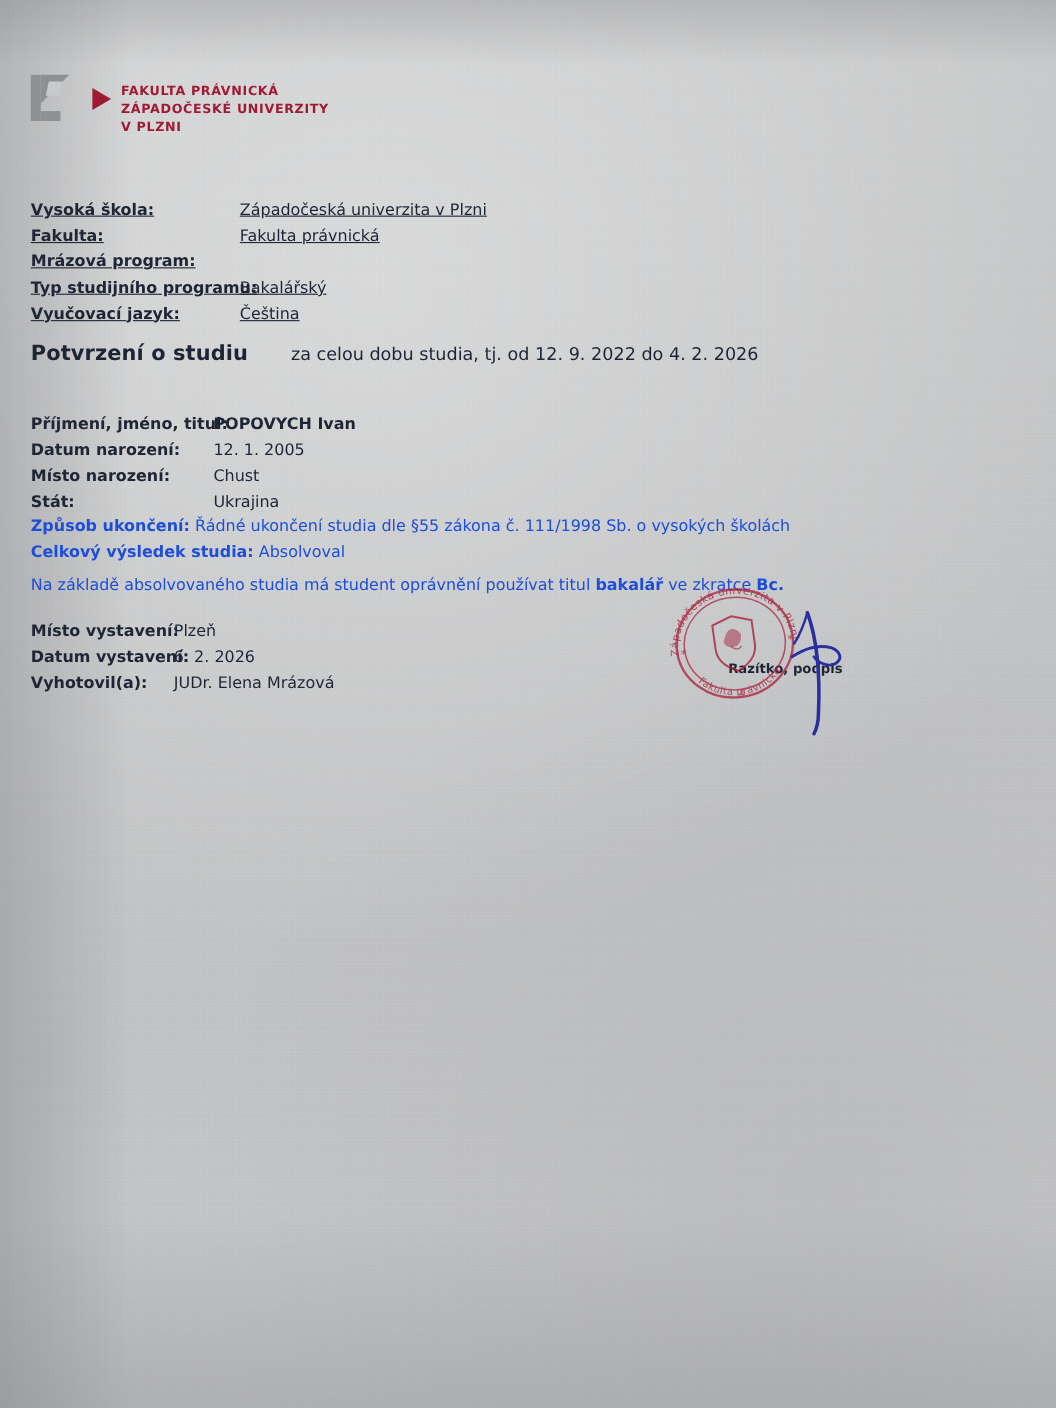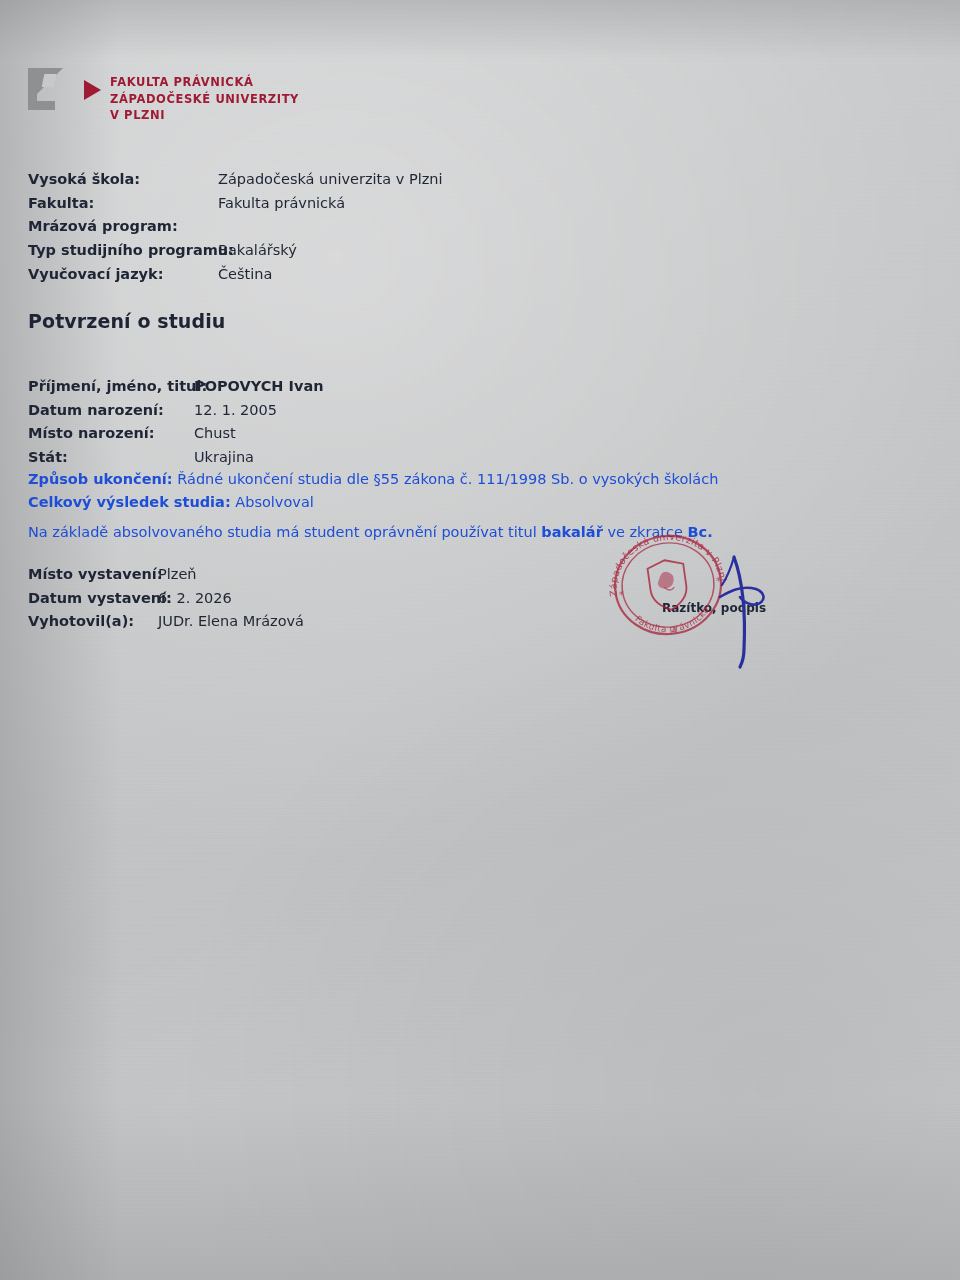--- a/index.html
+++ b/index.html
@@ -216,21 +216,21 @@
       <div class="foot"></div>
     </div>
     <div class="logo-tri"></div>
     <div class="logo-text">
       <div>Fakulta právnická</div>
       <div>Západočeské univerzity</div>
       <div>v Plzni</div>
     </div>
   </div>
 
-  <div class="section w-head" style="top:168px;">
+  <div class="section w-head" style="top:180px;text-decoration:underline;">
     <div class="row">
       <span class="lbl">Vysoká škola:</span>
       <span class="val">Západočeská univerzita v Plzni</span>
     </div>
     <div class="row">
       <span class="lbl">Fakulta:</span>
       <span class="val">Fakulta právnická</span>
     </div>
     <div class="row">
       <span class="lbl">Mrázová program:</span>
@@ -240,20 +240,21 @@
       <span class="val">Bakalářský</span>
     </div>
     <div class="row">
       <span class="lbl">Vyučovací jazyk:</span>
       <span class="val">Čeština</span>
     </div>
   </div>
 
   <div class="title-line">
     <span class="title-strong">Potvrzení o studiu</span>
+    <span class="title-rest">za celou dobu studia, tj. od 12. 9. 2022 do 4. 2. 2026</span>
   </div>
 
   <div class="section w-pers" style="top:375px;">
     <div class="row">
       <span class="lbl">Příjmení, jméno, titul:</span>
       <span class="val bold">POPOVYCH Ivan</span>
     </div>
     <div class="row">
       <span class="lbl">Datum narození:</span>
       <span class="val">12. 1. 2005</span>

